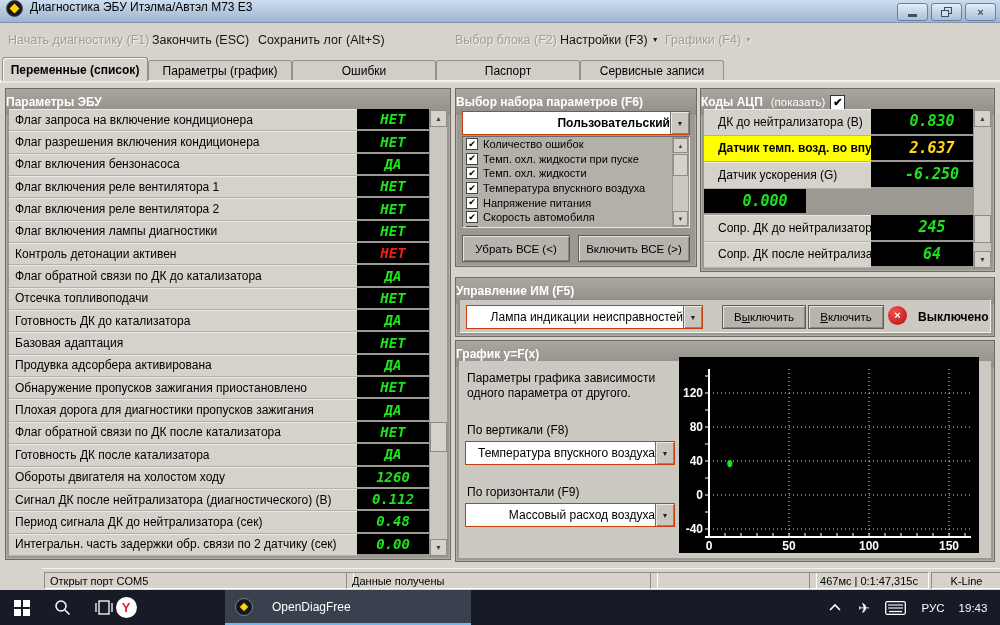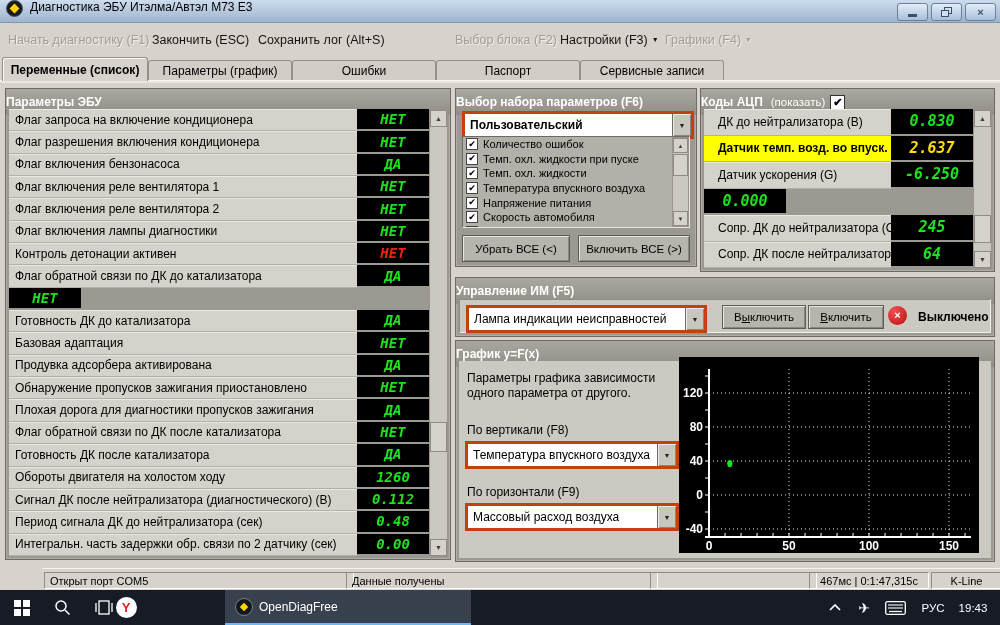--- a/index.html
+++ b/index.html
@@ -44,42 +44,42 @@
     display:flex;align-items:center;padding-left:6px;font-size:12px;color:#000;white-space:nowrap;overflow:hidden;}
   .ecu-val{width:72px;background:#000;margin-bottom:2px;display:flex;align-items:center;justify-content:center;}
   .lcd{font-family:"DejaVu Sans Mono",monospace;font-style:italic;font-weight:bold;font-size:14px;color:#1de21d;}
   
   .vscroll{position:absolute;background:#cbc8c2;border:1px solid #9a968f;}
   .sbtn{position:absolute;left:0;right:0;height:15px;background:#d5d2cc;border:1px solid #8f8c86;
     display:flex;align-items:center;justify-content:center;font-size:7px;color:#3f3f3f;line-height:1;}
   .sbtn.up{top:0}.sbtn.down{bottom:0}
   .sthumb{position:absolute;left:0;right:0;background:#d5d2cc;border:1px solid #8f8c86;}
   
-  .dd{position:absolute;height:22px;background:#fff;border:3px solid #c2410c;display:flex;align-items:center;}
+  .dd{position:absolute;height:22px;background:#fff;border:1px solid #c2410c;display:flex;align-items:center;text-align:right;}
   .dd-text{flex:1;font-size:12px;padding-left:5px;color:#000;white-space:nowrap;overflow:hidden;}
   .dd-text.bold{font-weight:bold;}
   .dd-btn{width:18px;height:100%;background:#c9c6c0;border-left:1px solid #6e6a64;
     box-shadow:inset 1px 1px 0 #eceae5,inset -1px -1px 0 #8a8781;
     display:flex;align-items:center;justify-content:center;font-size:7px;color:#222;}
   .listbox{position:absolute;left:6px;top:47px;width:226px;height:90px;background:#b3b0aa;
     border:1px solid;border-color:#6e6a64 #e8e5df #e8e5df #6e6a64;overflow:hidden;}
   .chk-item{display:flex;align-items:center;height:14.6px;padding-left:3px;}
   .chk-box{width:10px;height:10px;background:#fff;border:1px solid #444;display:flex;align-items:center;justify-content:center;
     font-size:9px;color:#000;line-height:1;flex:none;}
   .chk-label{font-size:11px;color:#000;margin-left:5px;white-space:nowrap;}
   .btn3d{position:absolute;background:#b7b4ae;border:1px solid #5f5c56;
     box-shadow:inset 1px 1px 0 #e8e5df,inset -1px -1px 0 #8a8781;
     display:flex;align-items:center;justify-content:center;font-size:11.5px;color:#000;white-space:nowrap;}
   
   .adc-rows{position:absolute;left:3px;top:20px;right:21px;bottom:3px;display:flex;flex-direction:column;}
   .adc-row{flex:1;display:flex;min-height:0;}
   .adc-label{flex:1;background:#d5d2cb;border-bottom:1px solid #b3b0aa;box-shadow:inset 0 1px 0 #ebe8e2;
     display:flex;align-items:center;padding-left:14px;font-size:12px;color:#000;white-space:nowrap;overflow:hidden;}
   .adc-label.hl{background:#ffff00;font-weight:bold;box-shadow:none;}
-  .adc-val{width:82px;background:#000;margin-bottom:2px;display:flex;align-items:center;justify-content:center;}
+  .adc-val{width:82px;background:#000;margin-bottom:2px;display:flex;align-items:center;justify-content:center;padding-left:20px;}
   .adc-val .lcd{font-size:15px;}
   .hdr-chk{width:13px;height:13px;background:#fff;border:1px solid #333;margin-left:5px;
     display:flex;align-items:center;justify-content:center;font-size:11px;color:#000;line-height:1;}
   .hdr-show{font-weight:normal;font-size:11.5px;margin-left:8px;}
   
   .im-strip{position:absolute;left:3px;right:3px;top:21px;bottom:3px;background:#ccc9c3;
     border:1px solid;border-color:#8f8c86 #f2f0ec #f2f0ec #8f8c86;}
   .u{text-decoration:underline;}
   .xicon{position:absolute;width:19px;height:19px;border-radius:50%;background:radial-gradient(circle at 35% 30%,#f05050,#c00d0d);
     display:flex;align-items:center;justify-content:center;color:#fff;font-size:11px;font-weight:bold;line-height:1;}
@@ -91,21 +91,21 @@
   
   .statusbar{position:absolute;left:0;top:568px;width:1000px;height:21px;background:#d7d3cc;border-top:1px solid #f4f2ee;margin-left:42px;}
   .scell{position:absolute;top:3px;height:15px;border:1px solid;border-color:#8f8c86 #ffffff #ffffff #8f8c86;
     font-size:11px;color:#000;display:flex;align-items:center;padding:0 5px;white-space:nowrap;}
   .scell.center{justify-content:center;padding:0;}
   .scell.alert{background:#ff1010;color:#fff;font-size:10px;}
   
   .taskbar{position:absolute;left:0;top:590px;width:1000px;height:35px;background:#161b26;}
   .tb-item{position:absolute;top:0;height:35px;display:flex;align-items:center;justify-content:center;}
   .tb-appbtn{position:absolute;left:225px;top:0;width:246px;height:35px;background:#39414f;
-    border-bottom:2px solid #6cb9f0;box-sizing:border-box;display:flex;align-items:center;padding-left:10px;gap:6px;}
+    border-bottom:2px solid #6cb9f0;box-sizing:border-box;display:flex;align-items:center;padding-left:10px;gap:19px;}
   .tb-appbtn .label{color:#fff;font-size:12px;}
   .od-icon{position:relative;width:16px;height:16px;border-radius:50%;background:#14171d;border:1px solid #7a7f87;flex:none;}
   .od-icon .diamond{position:absolute;left:5px;top:5px;width:6px;height:6px;background:#ffd400;transform:rotate(45deg);}
   .ya-icon{width:21px;height:21px;border-radius:50%;background:#fff;display:flex;align-items:center;justify-content:center;
     color:#e31e24;font-weight:bold;font-size:13px;}
   .tb-text{color:#fff;font-size:11.5px;}
 </style>
 </head>
 <body>
 
@@ -192,20 +192,21 @@
             <span class="lcd" style="color: rgb(242, 34, 19);">НЕТ</span>
           </div>
         </div>
       <div class="ecu-row">
           <div class="ecu-label">Флаг обратной связи по ДК до катализатора</div>
           <div class="ecu-val">
             <span class="lcd" style="color: rgb(29, 226, 29);">ДА</span>
           </div>
         </div>
       <div class="ecu-row">
+          <div class="ecu-label">Отсечка топливоподачи</div>
           <div class="ecu-val">
             <span class="lcd" style="color: rgb(29, 226, 29);">НЕТ</span>
           </div>
         </div>
       <div class="ecu-row">
           <div class="ecu-label">Готовность ДК до катализатора</div>
           <div class="ecu-val">
             <span class="lcd" style="color: rgb(29, 226, 29);">ДА</span>
           </div>
         </div>

